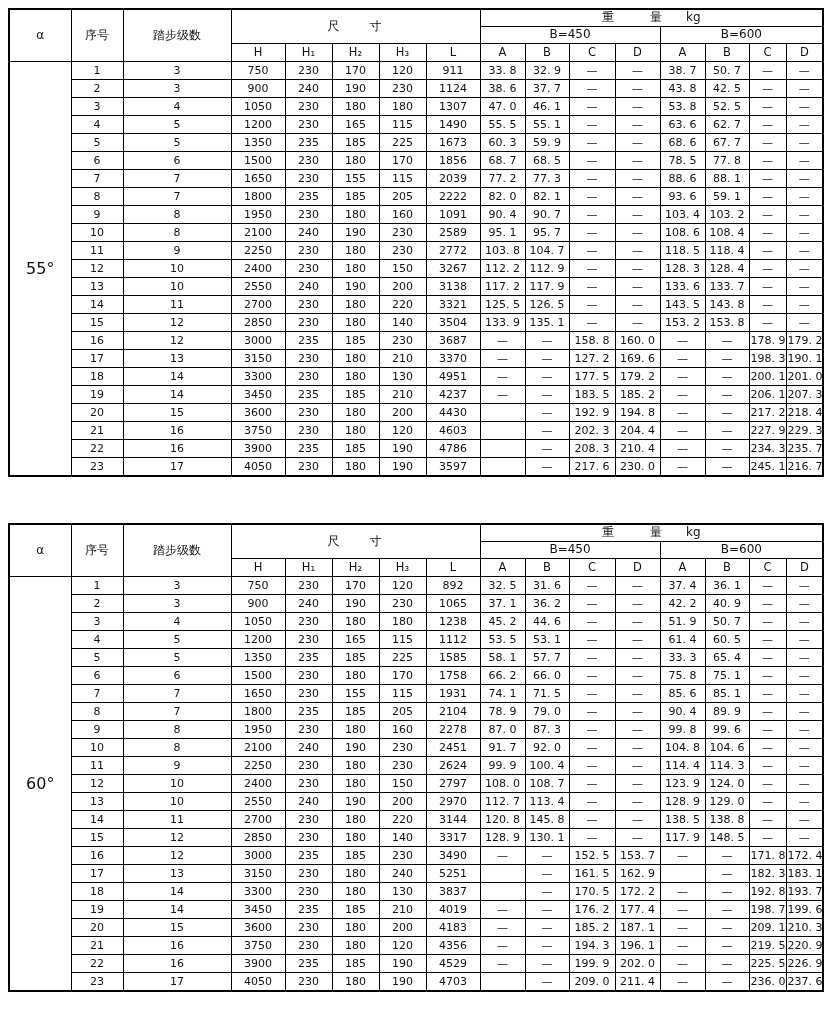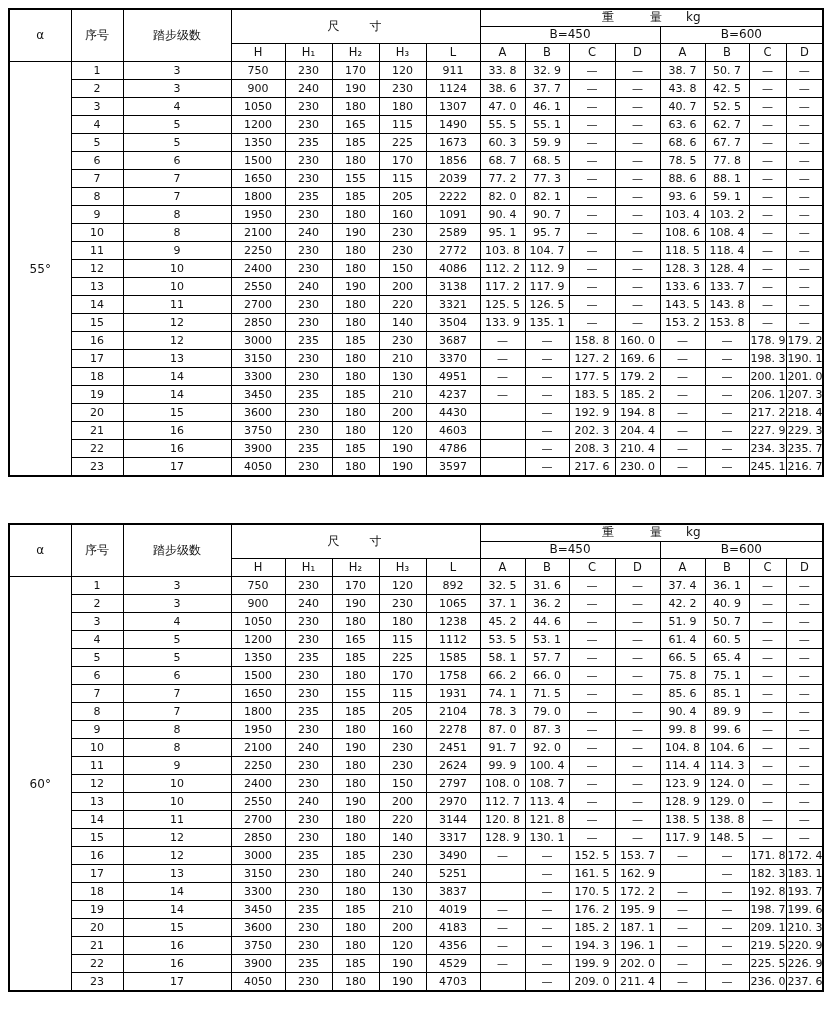--- a/index.html
+++ b/index.html
@@ -16,21 +16,21 @@
   table.spec + table.spec{margin-top:46px;}
   .spec th,.spec td{
     border:1px solid #000;
     text-align:center;vertical-align:middle;
     padding:0 1px;font-weight:normal;
     white-space:nowrap;overflow:hidden;
   }
   .spec thead th{font-size:12px;height:16px;line-height:1.1;}
   .spec thead tr.sub th{height:17px;font-size:11.5px;}
   .spec tbody td{font-size:11px;height:17px;line-height:1.0;}
-  .spec td.alpha-cell{font-size:12px;}
+  .spec td.alpha-cell{font-size:16px;}
   .spec th.dim-title{letter-spacing:2px;}
 </style>
 </head>
 <body>
 
 <div class="page">
 
   <table class="spec">
     <colgroup>
       <col style="width:62px">
@@ -119,21 +119,21 @@
           <td>4</td>
           <td>1050</td>
           <td>230</td>
           <td>180</td>
           <td>180</td>
           <td>1307</td>
           <td>47. 0</td>
           <td>46. 1</td>
           <td>—</td>
           <td>—</td>
-          <td>40. 7</td>
+          <td>53. 8</td>
           <td>52. 5</td>
           <td>—</td>
           <td>—</td>
         </tr>
         <tr>
           <td>4</td>
           <td>5</td>
           <td>1200</td>
           <td>230</td>
           <td>165</td>
@@ -267,21 +267,21 @@
           <td>—</td>
           <td>—</td>
         </tr>
         <tr>
           <td>12</td>
           <td>10</td>
           <td>2400</td>
           <td>230</td>
           <td>180</td>
           <td>150</td>
-          <td>4086</td>
+          <td>3267</td>
           <td>112. 2</td>
           <td>112. 9</td>
           <td>—</td>
           <td>—</td>
           <td>128. 3</td>
           <td>128. 4</td>
           <td>—</td>
           <td>—</td>
         </tr>
         <tr>
@@ -596,21 +596,21 @@
           <td>5</td>
           <td>1350</td>
           <td>235</td>
           <td>185</td>
           <td>225</td>
           <td>1585</td>
           <td>58. 1</td>
           <td>57. 7</td>
           <td>—</td>
           <td>—</td>
-          <td>66. 5</td>
+          <td>33. 3</td>
           <td>65. 4</td>
           <td>—</td>
           <td>—</td>
         </tr>
         <tr>
           <td>6</td>
           <td>6</td>
           <td>1500</td>
           <td>230</td>
           <td>180</td>
@@ -643,21 +643,21 @@
           <td>—</td>
         </tr>
         <tr>
           <td>8</td>
           <td>7</td>
           <td>1800</td>
           <td>235</td>
           <td>185</td>
           <td>205</td>
           <td>2104</td>
-          <td>78. 3</td>
+          <td>78. 9</td>
           <td>79. 0</td>
           <td>—</td>
           <td>—</td>
           <td>90. 4</td>
           <td>89. 9</td>
           <td>—</td>
           <td>—</td>
         </tr>
         <tr>
           <td>9</td>
@@ -746,21 +746,21 @@
         </tr>
         <tr>
           <td>14</td>
           <td>11</td>
           <td>2700</td>
           <td>230</td>
           <td>180</td>
           <td>220</td>
           <td>3144</td>
           <td>120. 8</td>
-          <td>121. 8</td>
+          <td>145. 8</td>
           <td>—</td>
           <td>—</td>
           <td>138. 5</td>
           <td>138. 8</td>
           <td>—</td>
           <td>—</td>
         </tr>
         <tr>
           <td>15</td>
           <td>12</td>
@@ -833,21 +833,21 @@
           <td>19</td>
           <td>14</td>
           <td>3450</td>
           <td>235</td>
           <td>185</td>
           <td>210</td>
           <td>4019</td>
           <td>—</td>
           <td>—</td>
           <td>176. 2</td>
-          <td>195. 9</td>
+          <td>177. 4</td>
           <td>—</td>
           <td>—</td>
           <td>198. 7</td>
           <td>199. 6</td>
         </tr>
         <tr>
           <td>20</td>
           <td>15</td>
           <td>3600</td>
           <td>230</td>

